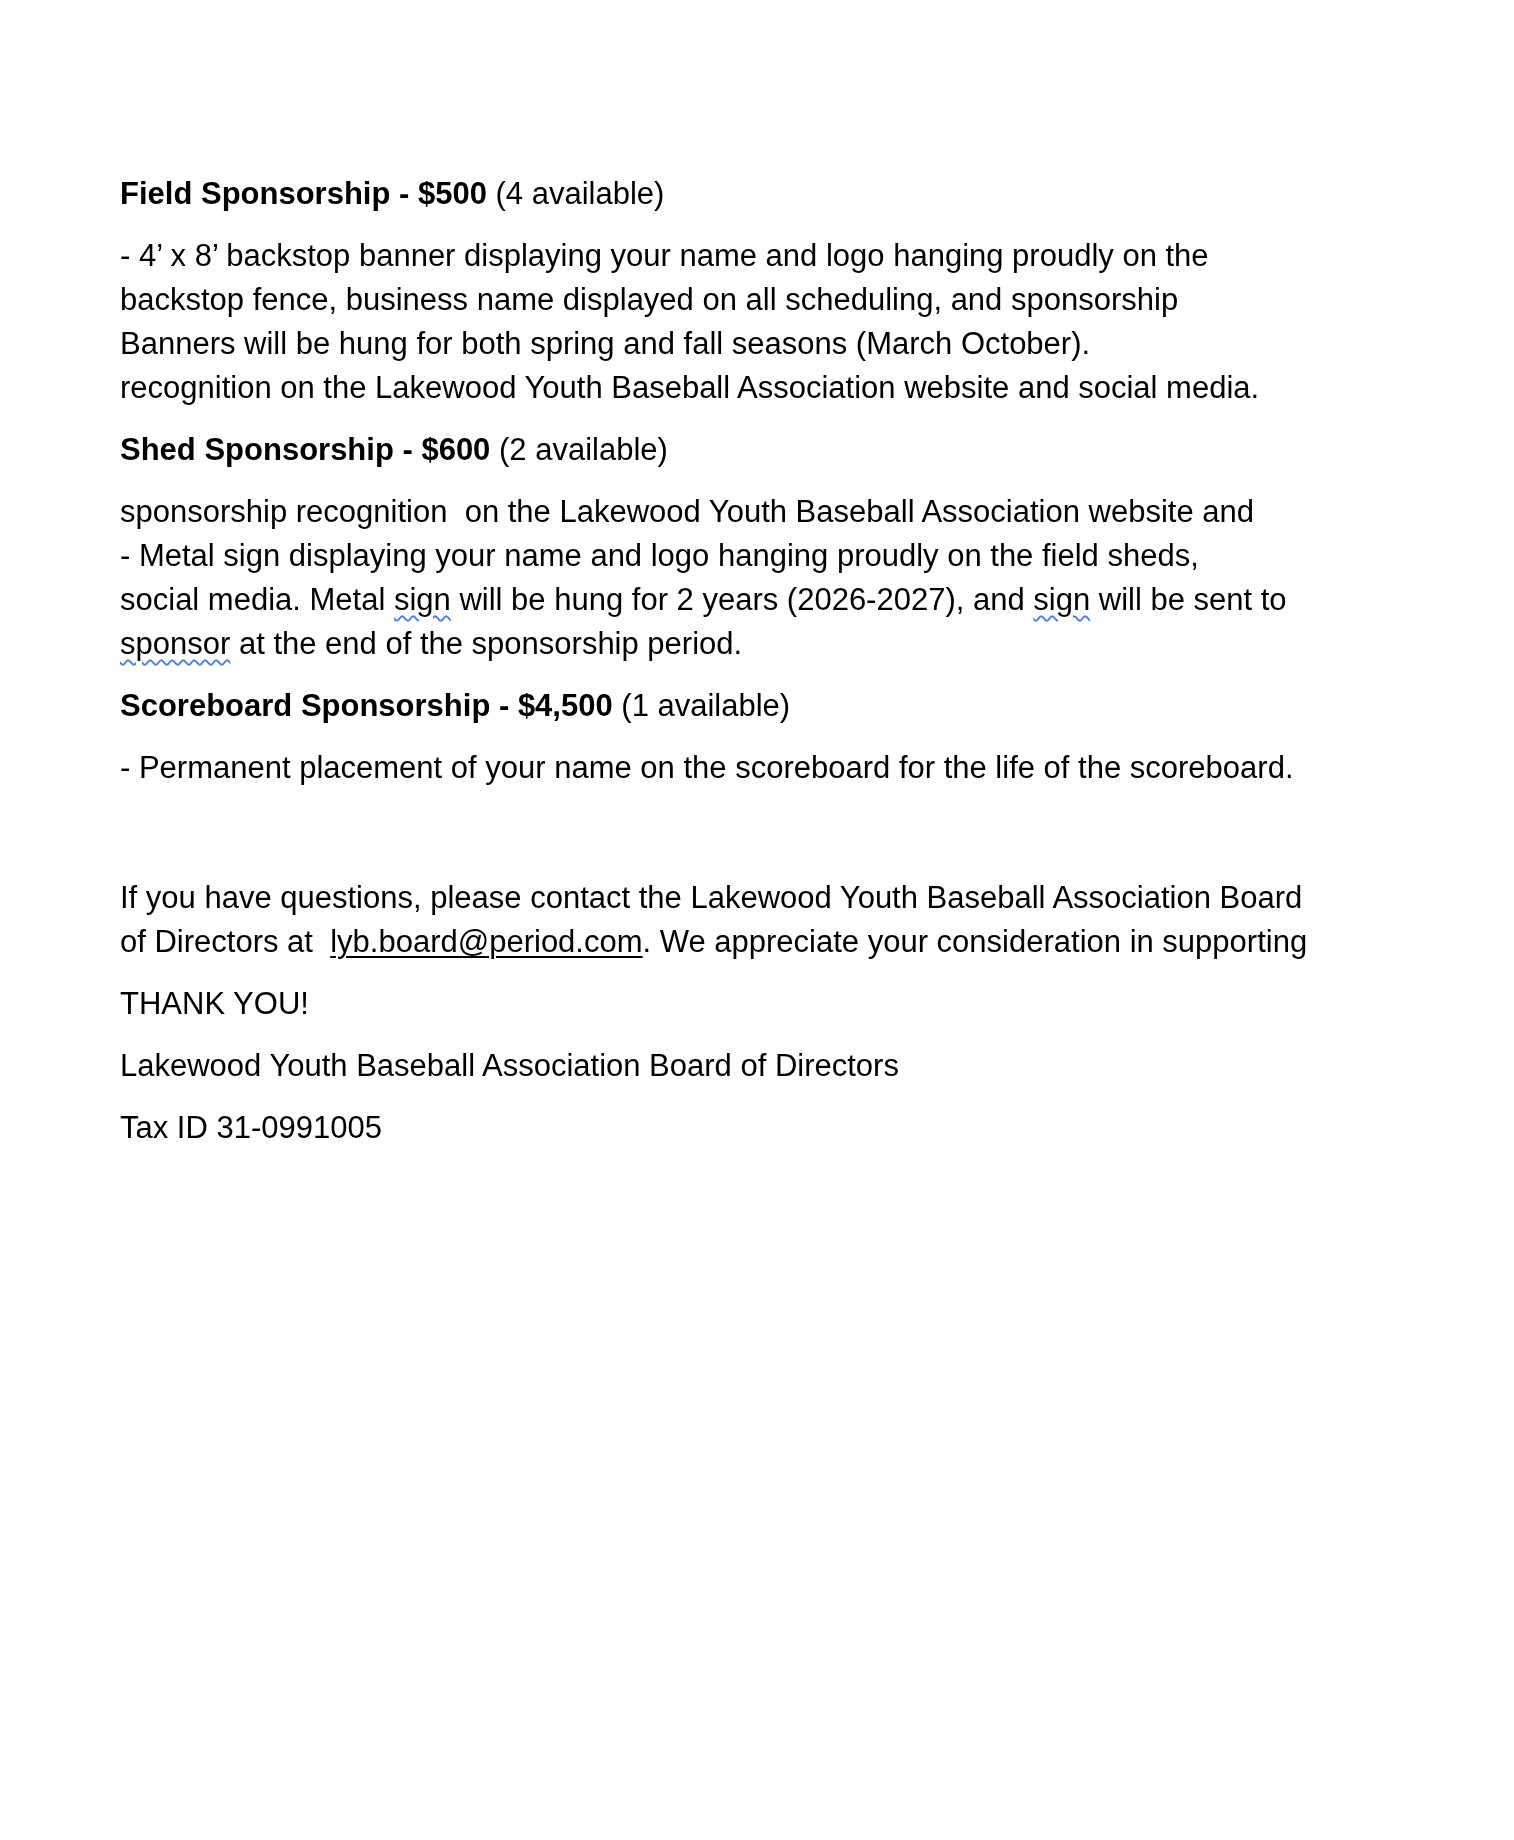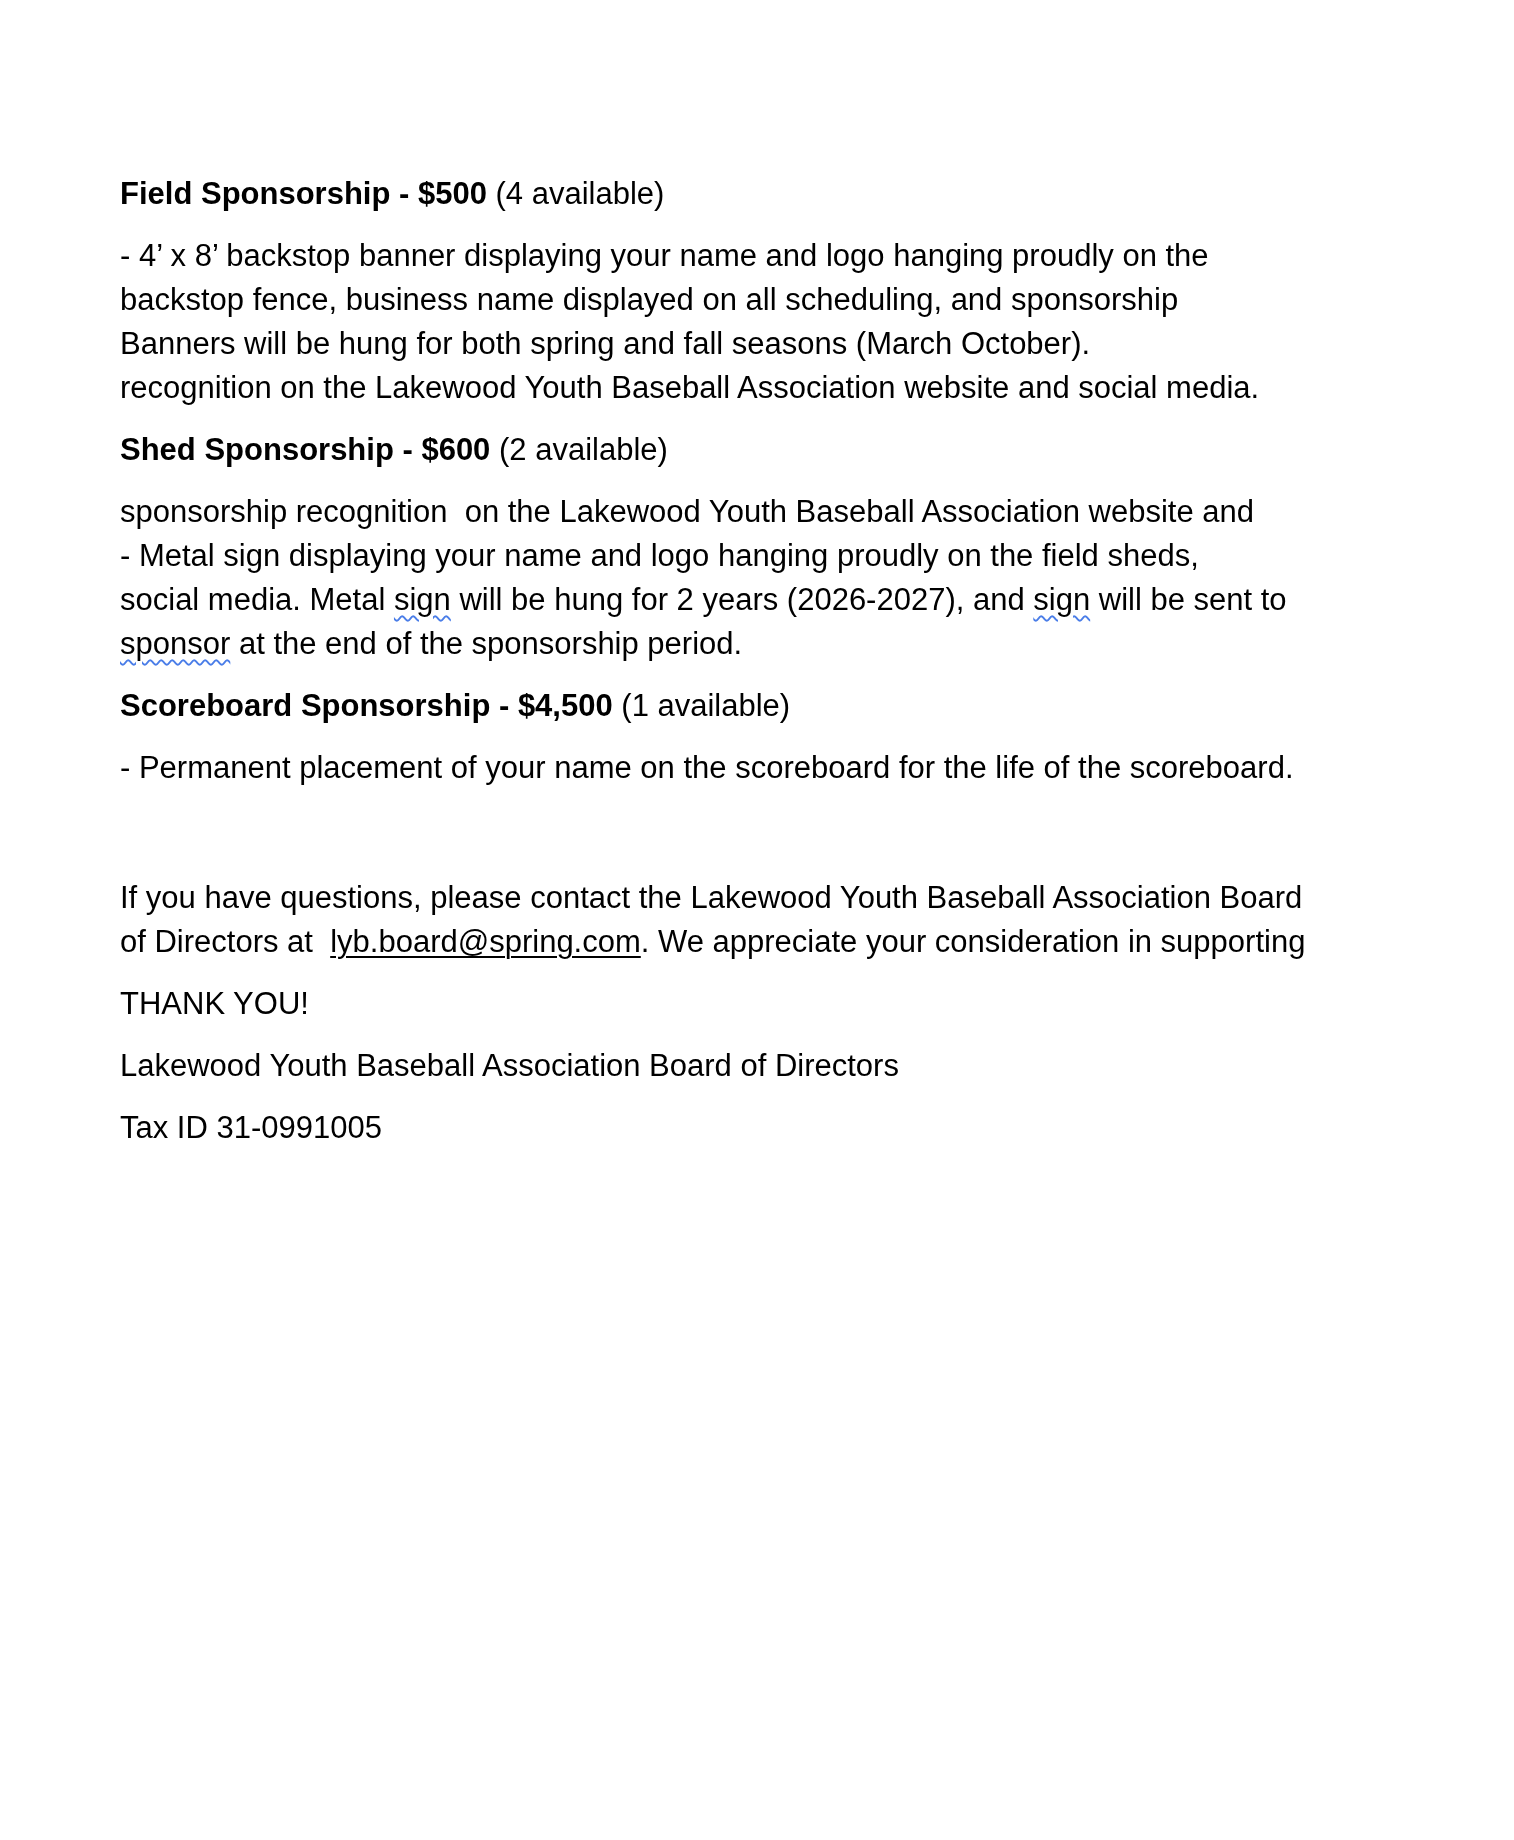--- a/index.html
+++ b/index.html
@@ -81,21 +81,21 @@
       </div>
       <div class="block">
         <div class="line"><span class="run bold">Scoreboard Sponsorship - $4,500</span><span class="run"> (1 available)</span></div>
       </div>
       <div class="block">
         <div class="line"><span class="run">- Permanent placement of your name on the scoreboard for the life of the scoreboard.</span></div>
       </div>
       <div class="block block-empty"></div>
       <div class="block">
         <div class="line"><span class="run">If you have questions, please contact the Lakewood Youth Baseball Association Board</span></div>
-        <div class="line"><span class="run">of Directors at  </span><span class="run underline">lyb.board@spring.com</span><span class="run">. We appreciate your consideration in supporting</span></div>
+        <div class="line"><span class="run">of Directors at  </span><span class="run underline">lyb.board@period.com</span><span class="run">. We appreciate your consideration in supporting</span></div>
       </div>
       <div class="block">
         <div class="line"><span class="run">THANK YOU!</span></div>
       </div>
       <div class="block">
         <div class="line"><span class="run">Lakewood Youth Baseball Association Board of Directors</span></div>
       </div>
       <div class="block">
         <div class="line"><span class="run">Tax ID 31-0991005</span></div>
       </div>

